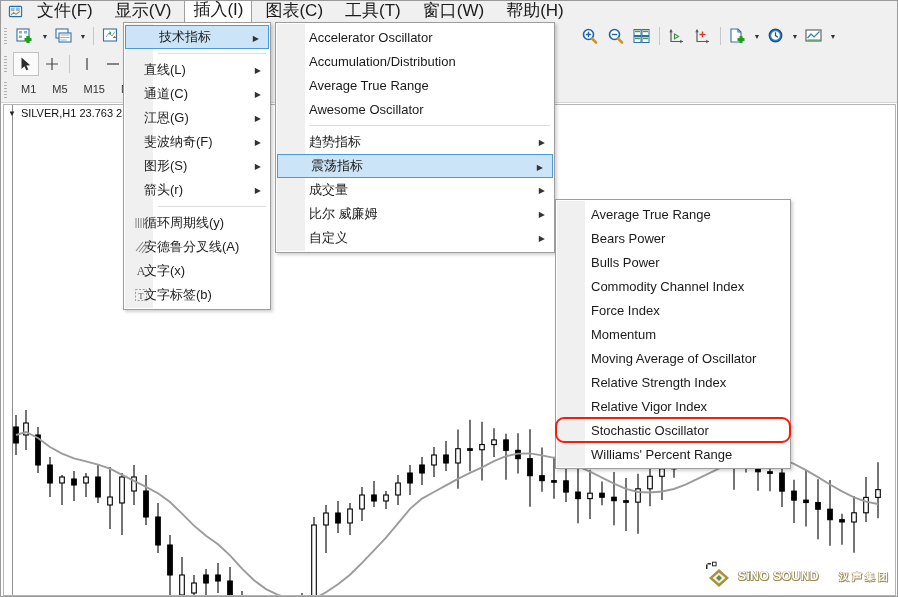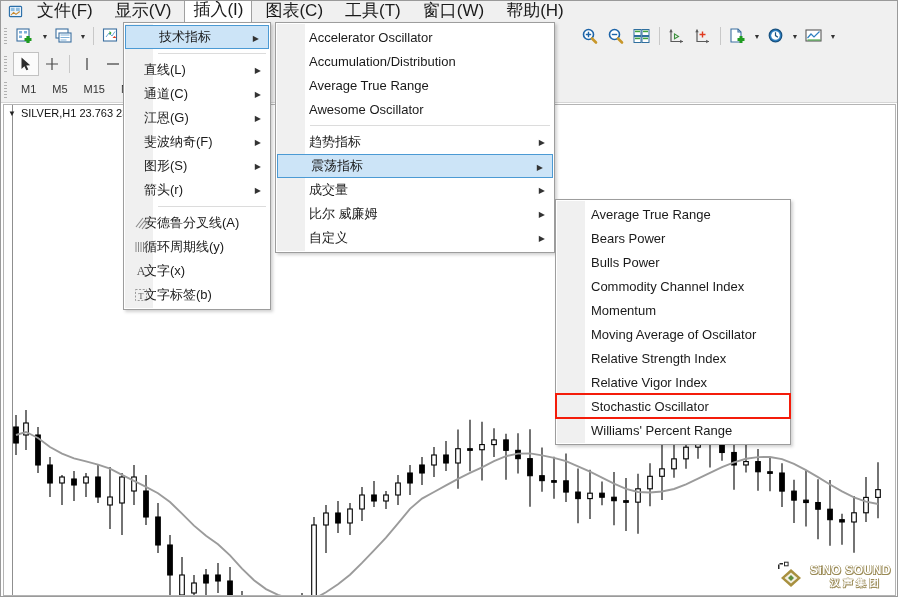--- a/index.html
+++ b/index.html
@@ -137,21 +137,21 @@
   #chart-svg { position: absolute; left: 0; top: 0; }
   #chart-left-edge {
     position: absolute; left: 8px; top: 0; width: 1px; height: 492px;
     background: #8f8f8f;
   }
   #watermark {
     position: absolute; right: 4px; bottom: 4px;
     display: flex; align-items: center; gap: 4px;
     z-index: 4;
   }
-  #wm-text { display: flex; flex-direction: column; line-height: 1; }
+  #wm-text { display: flex; flex-direction: row; line-height: 1; }
   #wm-top {
     font-size: 12px; font-weight: bold; letter-spacing: 0.5px;
     color: #ffffff;
     text-shadow: 1px 1px 0 #9a8a55, -0.5px -0.5px 0 #9a8a55, 0.5px -0.5px 0 #9a8a55, -0.5px 0.5px 0 #9a8a55;
   }
   #wm-bot {
     font-size: 10px; font-weight: bold; letter-spacing: 3px;
     color: #ffffff; margin-top: 2px;
     text-shadow: 1px 1px 0 #9a8a55, -0.5px -0.5px 0 #9a8a55, 0.5px -0.5px 0 #9a8a55, -0.5px 0.5px 0 #9a8a55;
     padding-left: 20px;
@@ -202,21 +202,21 @@
     font-size: 8px; color: #333;
   }
   .dd-sep {
     height: 1px; background: #dcdcdc;
     margin: 4px 4px 4px 34px;
     position: relative; z-index: 2;
   }
   .dd-item.boxed {
     outline: 2px solid #f41c0a;
     outline-offset: -1px;
-    border-radius: 0;
+    border-radius: 8px;
     z-index: 5;
   }
 
   
   #dd-insert { left: 122px; top: 21px; width: 148px; }
   
   #dd-tech { left: 274px; top: 21px; width: 280px; }
   #dd-tech .dd-item { padding-left: 33px; }
   
   #dd-osc { left: 554px; top: 198px; width: 236px; }
@@ -607,32 +607,32 @@
           <span class="arrow">▶</span>
         </div>
         <div class="dd-item">
           <span>箭头(r)</span>
           <span class="arrow">▶</span>
         </div>
         <div class="dd-sep"></div>
         <div class="dd-item">
           <span class="ic">
             <svg width="14" height="14" viewBox="0 0 14 14">
+              <path d="M2 2 v10 M4.5 2 v10 M7 2 v10 M9.5 2 v10 M12 2 v10" stroke="#8a8a8a" stroke-width="1"></path>
+            </svg>
+          </span>
+          <span>循环周期线(y)</span>
+        </div>
+        <div class="dd-item">
+          <span class="ic">
+            <svg width="14" height="14" viewBox="0 0 14 14">
               <path d="M2 11 L9 2 M5 12 L12 3 M8 13 L14 5" stroke="#8a8a8a" stroke-width="1.1"></path>
             </svg>
           </span>
           <span>安德鲁分叉线(A)</span>
-        </div>
-        <div class="dd-item">
-          <span class="ic">
-            <svg width="14" height="14" viewBox="0 0 14 14">
-              <path d="M2 2 v10 M4.5 2 v10 M7 2 v10 M9.5 2 v10 M12 2 v10" stroke="#8a8a8a" stroke-width="1"></path>
-            </svg>
-          </span>
-          <span>循环周期线(y)</span>
         </div>
         <div class="dd-item">
           <span class="ic">
             <span style="font-size:12px;color:#4a4a4a;font-family:'Liberation Serif',serif;">A</span>
           </span>
           <span>文字(x)</span>
         </div>
         <div class="dd-item">
           <span class="ic">
             <svg width="14" height="14" viewBox="0 0 14 14">
@@ -693,20 +693,23 @@
         <div class="dd-item">
           <span>Bears Power</span>
         </div>
         <div class="dd-item">
           <span>Bulls Power</span>
         </div>
         <div class="dd-item">
           <span>Commodity Channel Index</span>
         </div>
         <div class="dd-item">
+          <span>Force Index</span>
+        </div>
+        <div class="dd-item">
           <span>Momentum</span>
         </div>
         <div class="dd-item">
           <span>Moving Average of Oscillator</span>
         </div>
         <div class="dd-item">
           <span>Relative Strength Index</span>
         </div>
         <div class="dd-item">
           <span>Relative Vigor Index</span>

